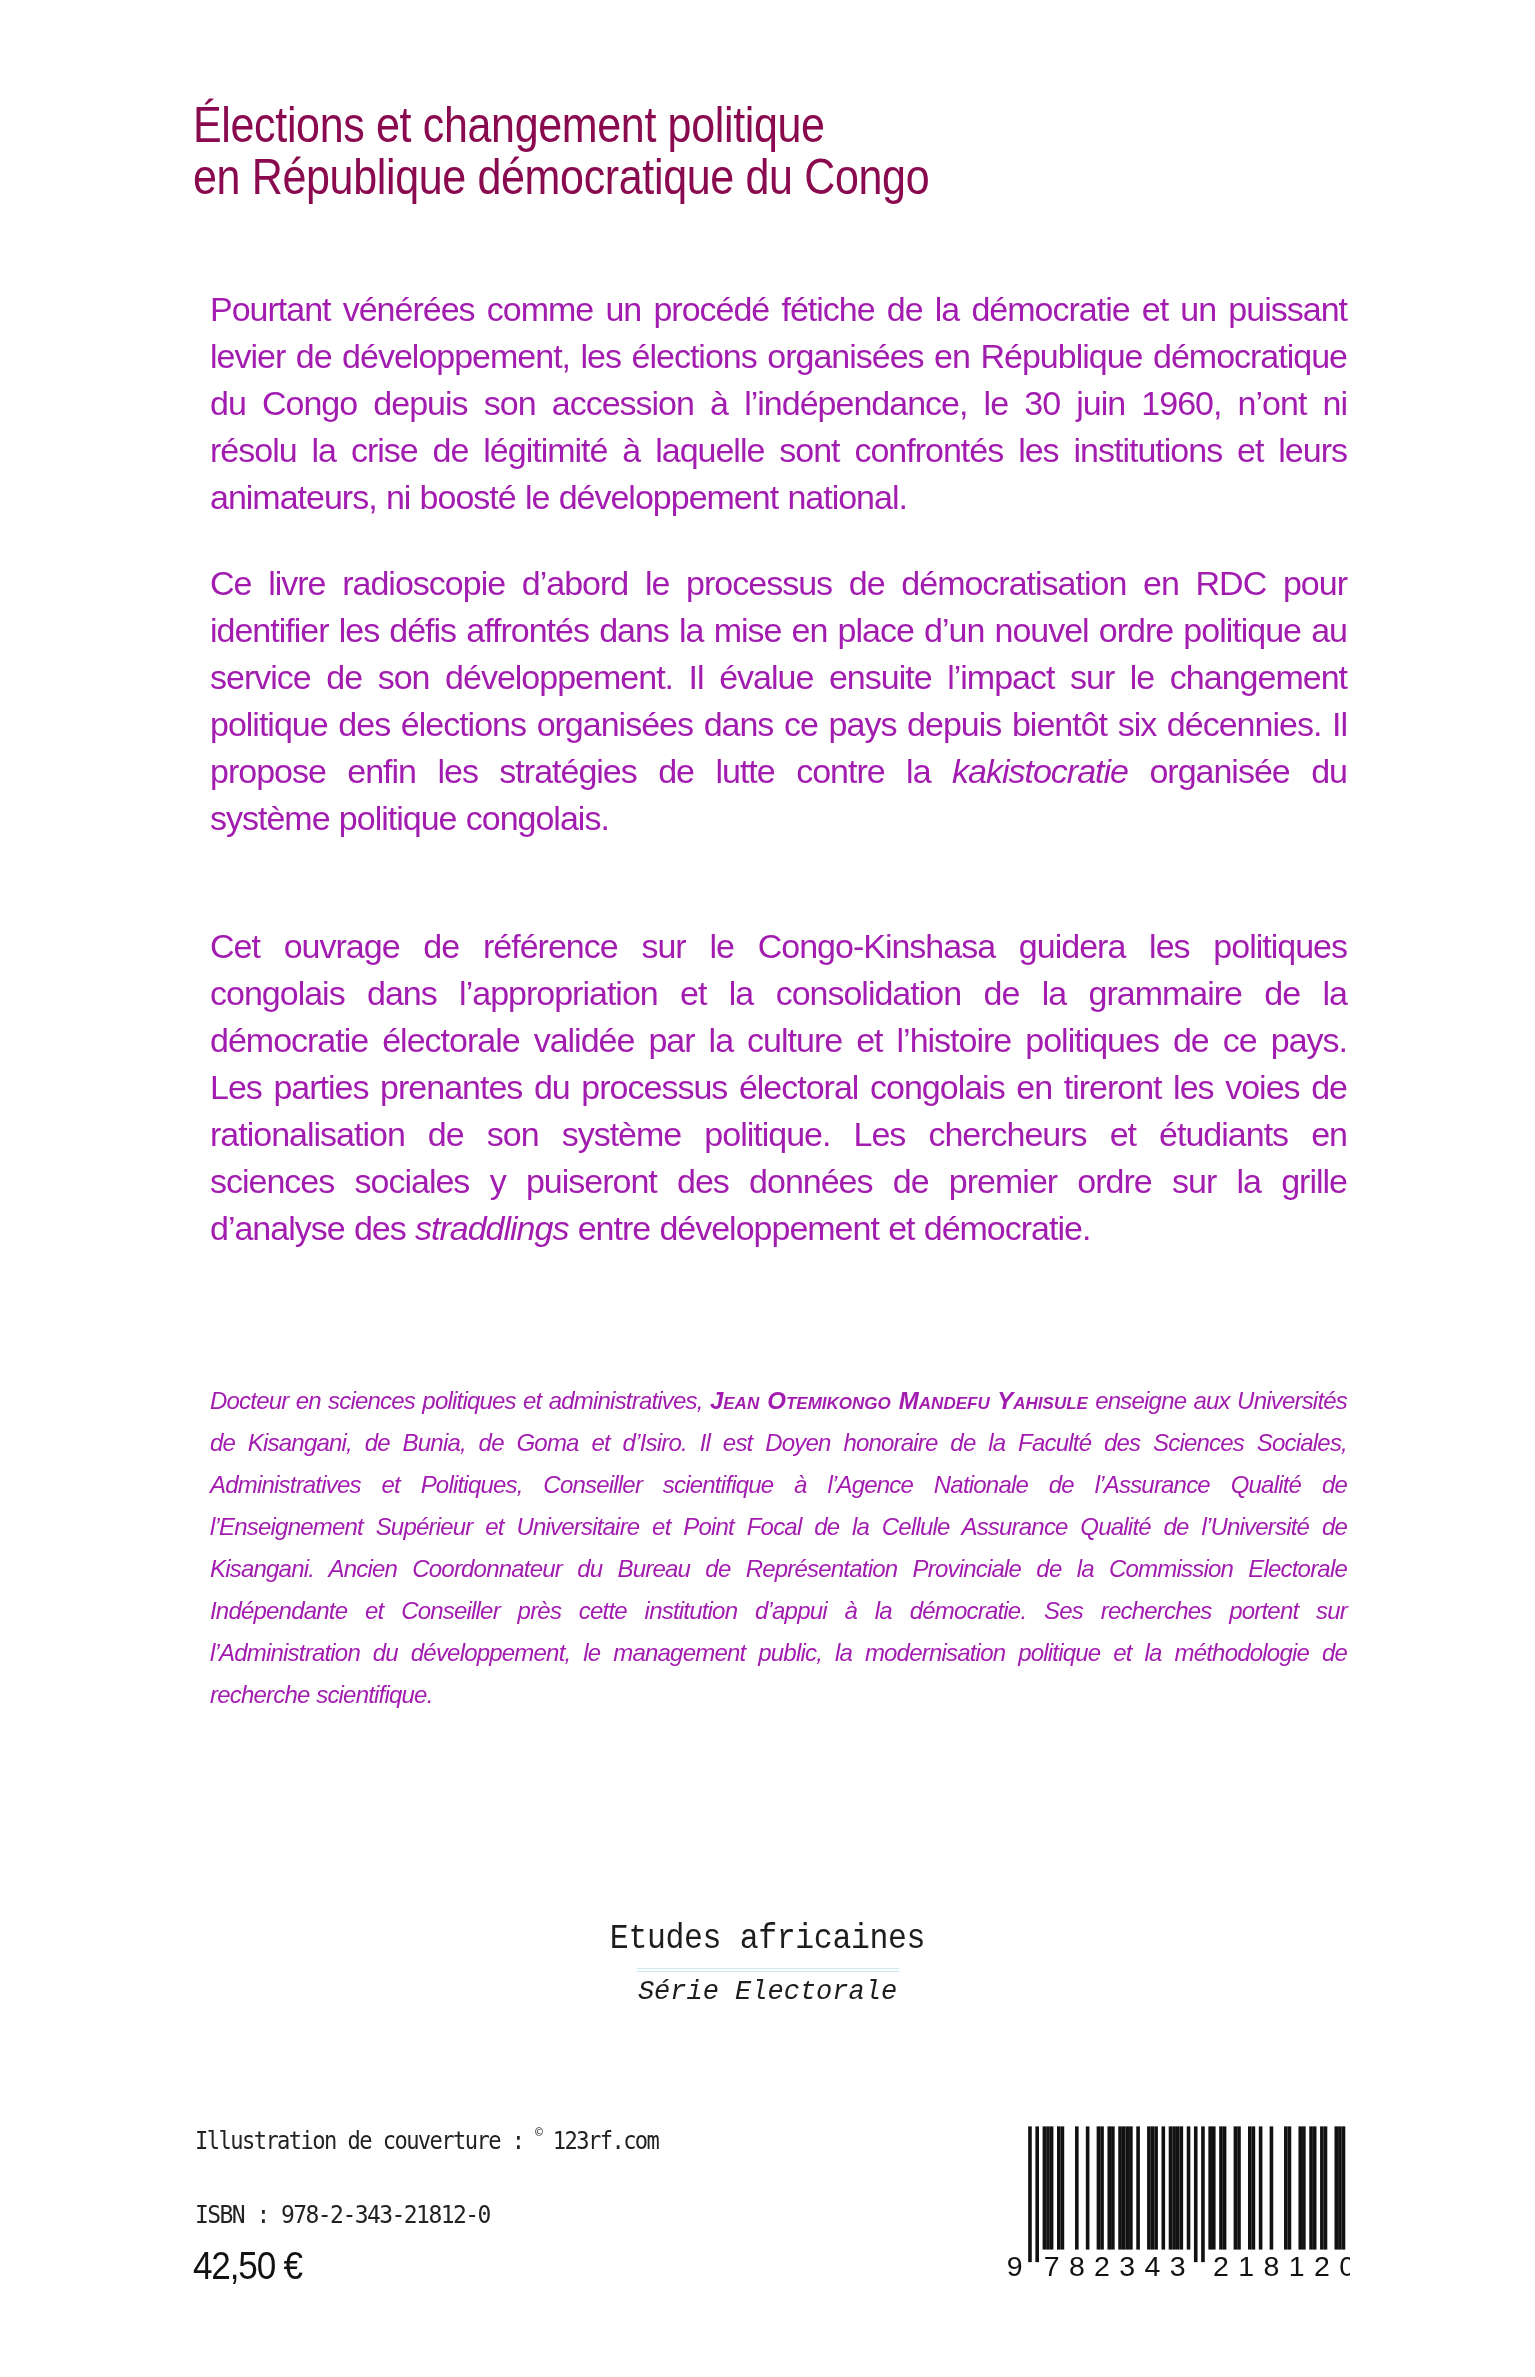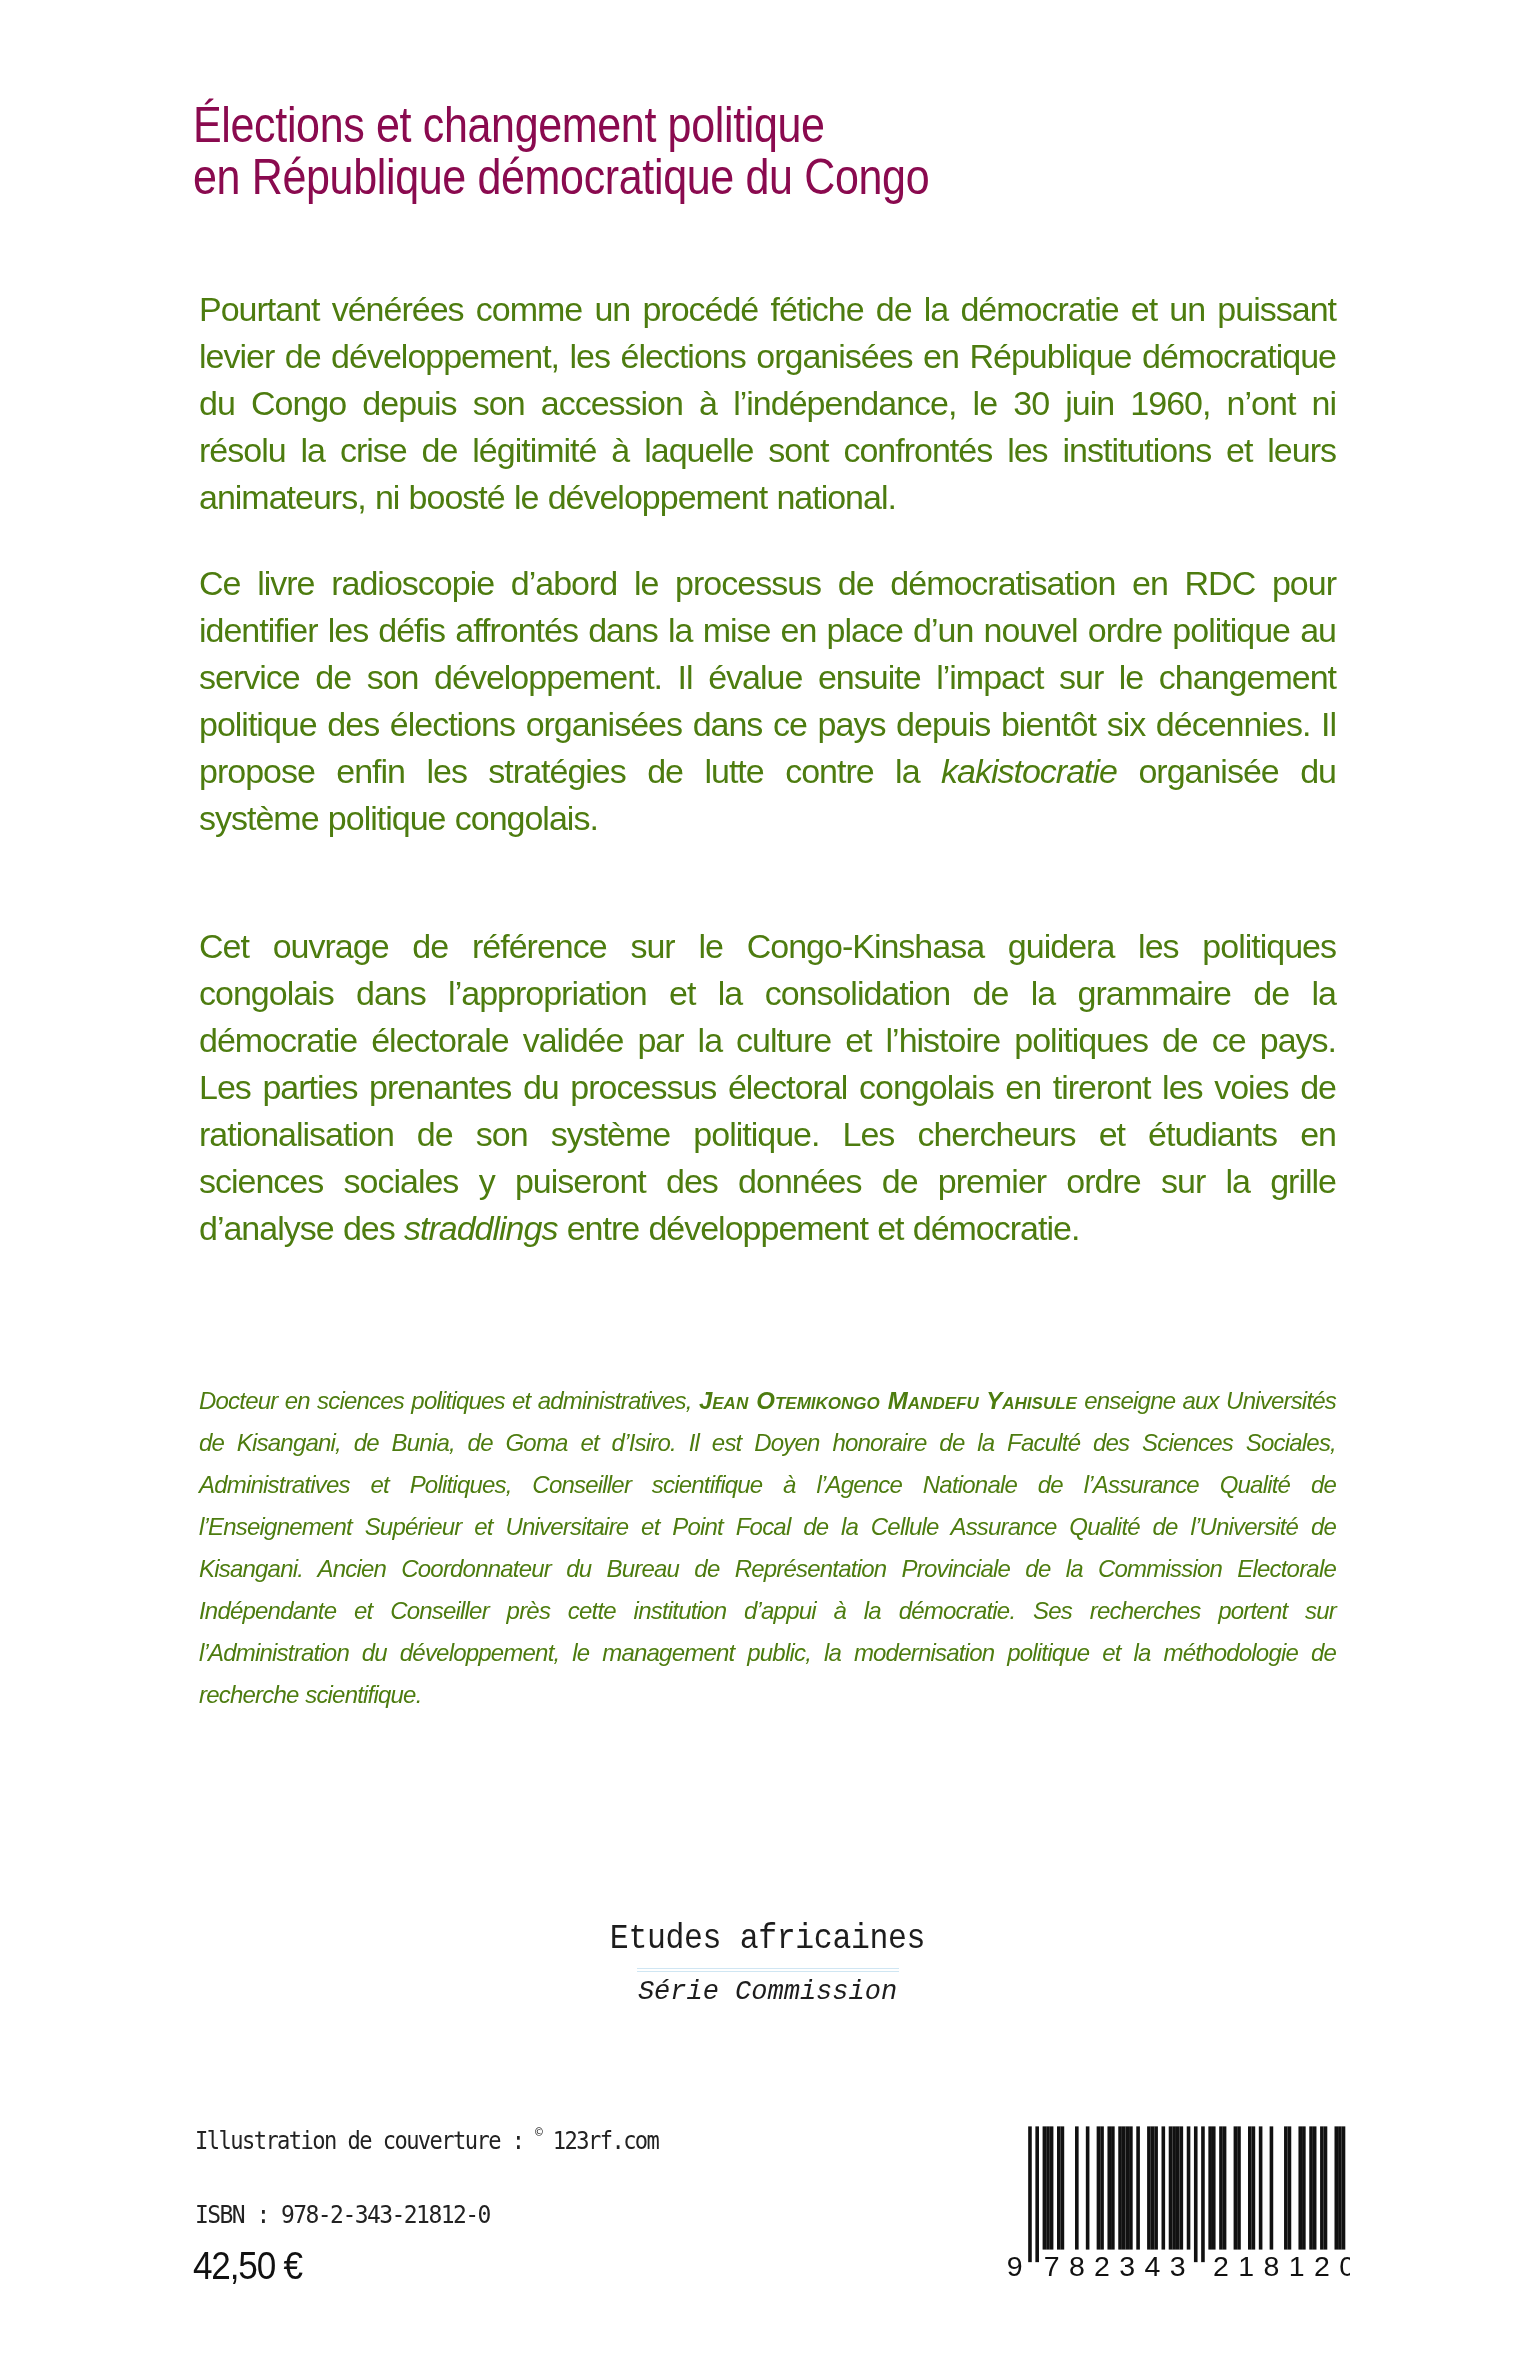--- a/index.html
+++ b/index.html
@@ -12,23 +12,23 @@
     color: #8a0a4f;
     font-family: "Liberation Sans Narrow", "Liberation Sans", sans-serif;
     font-size: 50px; line-height: 52px; font-weight: normal;
     transform: scaleX(0.86); transform-origin: left top;
     letter-spacing: -0.4px;
   }
   #title div { white-space: nowrap; }
 
   
   .body-col {
-    left: 199px; width: 1137px;
+    left: 210px; width: 1137px;
     font-family: "Liberation Sans", sans-serif;
-    color: #4d7c0f;
+    color: #a21caf;
   }
   .para {
     margin: 0; font-size: 34px; line-height: 47px;
     text-align: justify; text-align-last: left;
     letter-spacing: -1px; word-spacing: 0.8px;
   }
   #p1 { top: 286px; }
   #p2 { top: 560px; }
   #p3 { top: 923px; }
   .para em { }
@@ -85,21 +85,21 @@
 
 <p id="p2" class="abs body-col para"><span>Ce livre radioscopie d’abord le processus de démocratisation en RDC pour identifier les défis affrontés dans la mise en place d’un nouvel ordre politique au service de son développement. Il évalue ensuite l’impact sur le changement politique des élections organisées dans ce pays depuis bientôt six décennies. Il propose enfin les stratégies de lutte contre la </span><em>kakistocratie</em><span> organisée du système politique congolais.</span></p>
 
 <p id="p3" class="abs body-col para"><span>Cet ouvrage de référence sur le Congo-Kinshasa guidera les politiques congolais dans l’appropriation et la consolidation de la grammaire de la démocratie électorale validée par la culture et l’histoire politiques de ce pays. Les parties prenantes du processus électoral congolais en tireront les voies de rationalisation de son système politique. Les chercheurs et étudiants en sciences sociales y puiseront des données de premier ordre sur la grille d’analyse des </span><em>straddlings</em><span> entre développement et démocratie.</span></p>
 
 <p id="bio" class="abs body-col para"><span>Docteur en sciences politiques et administratives, </span><span class="author">Jean Otemikongo Mandefu Yahisule</span><span> enseigne aux Universités de Kisangani, de Bunia, de Goma et d’Isiro. Il est Doyen honoraire de la Faculté des Sciences Sociales, Administratives et Politiques, Conseiller scientifique à l’Agence Nationale de l’Assurance Qualité de l’Enseignement Supérieur et Universitaire et Point Focal de la Cellule Assurance Qualité de l’Université de Kisangani. Ancien Coordonnateur du Bureau de Représentation Provinciale de la Commission Electorale Indépendante et Conseiller près cette institution d’appui à la démocratie. Ses recherches portent sur l’Administration du développement, le management public, la modernisation politique et la méthodologie de recherche scientifique.</span></p>
 
 <div id="series" class="abs">
   <div id="series-name">Etudes africaines</div>
   <div id="series-rule"></div>
-  <div id="series-sub">Série Commission</div>
+  <div id="series-sub">Série Electorale</div>
 </div>
 
 <div id="credit" class="abs"><span>Illustration de couverture : </span><sup>©</sup><span> 123rf.com</span></div>
 
 <div id="isbn" class="abs">ISBN : 978-2-343-21812-0</div>
 
 <div id="price" class="abs">42,50 €</div>
 
 <div id="barcode" class="abs">
   <svg id="barcode-svg" width="352" height="168" viewBox="0 0 420 200">

